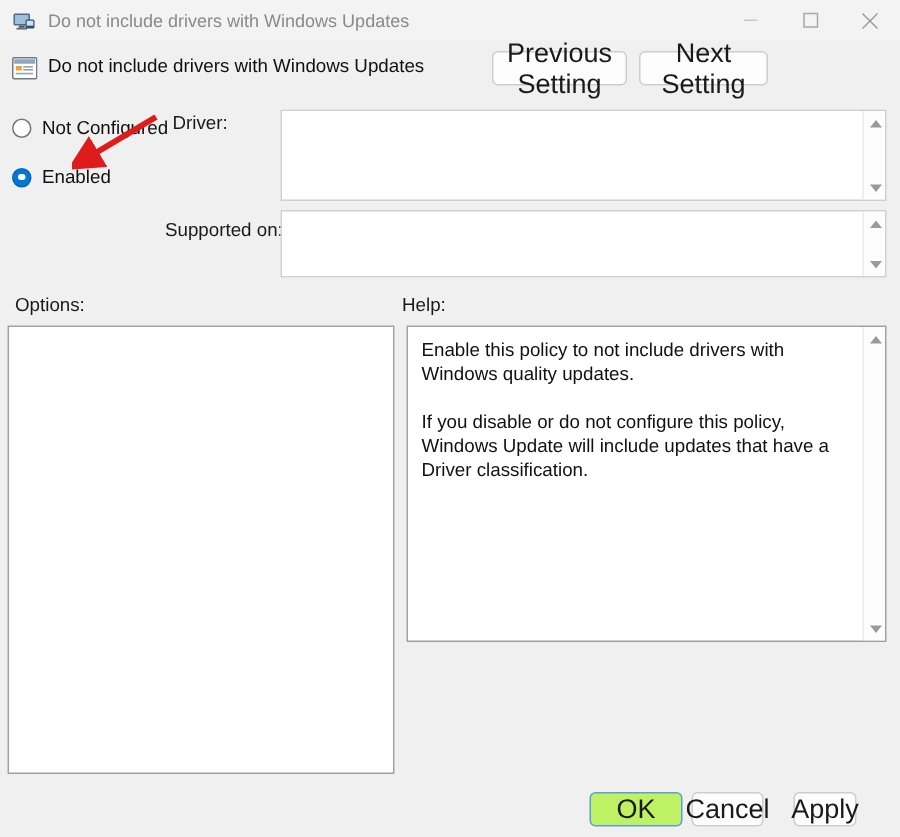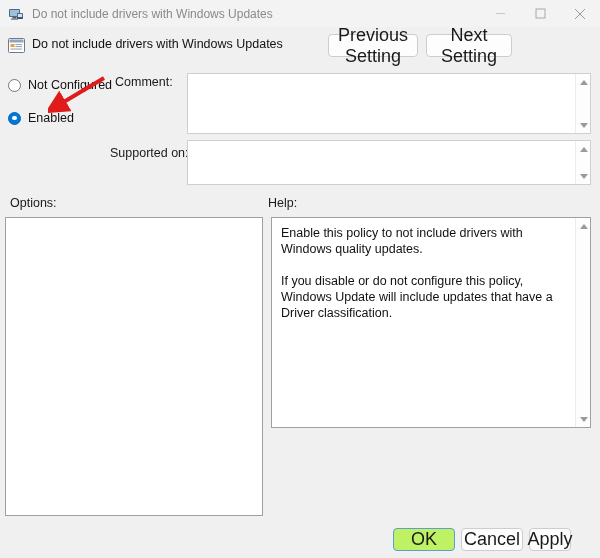--- a/index.html
+++ b/index.html
@@ -235,21 +235,21 @@
   .btn-ok {
     position: absolute;
     left: 393px; top: 528px;
     width: 62px; height: 23px;
     border: 1px solid #5a9fd4;
     background: #bef264;
   }
   .btn-cancel {
     position: absolute;
     left: 461px; top: 528px;
-    width: 62px; height: 23px;
+    width: 48px; height: 23px;
   }
   .btn-apply {
     position: absolute;
     left: 529px; top: 528px;
     width: 42px; height: 23px;
   }
 
   
   .annotation-arrow {
     position: absolute;
@@ -313,21 +313,21 @@
   <div class="radio-row">
     <span class="radio-mark"></span>
     <span class="radio-label">Not Configured</span>
   </div>
   <div class="radio-row">
     <span class="radio-mark checked"></span>
     <span class="radio-label">Enabled</span>
   </div>
 </div>
 
-<span class="field-label lbl-comment">Comment:</span>
+<span class="field-label lbl-comment">Driver:</span>
 <div class="boxed comment-box">
   <div class="sb">
     <div class="sb-arrow up">
         <span class="tri-up"></span>
       </div>
     <div class="sb-arrow dn">
         <span class="tri-dn"></span>
       </div>
   </div>
 </div>

